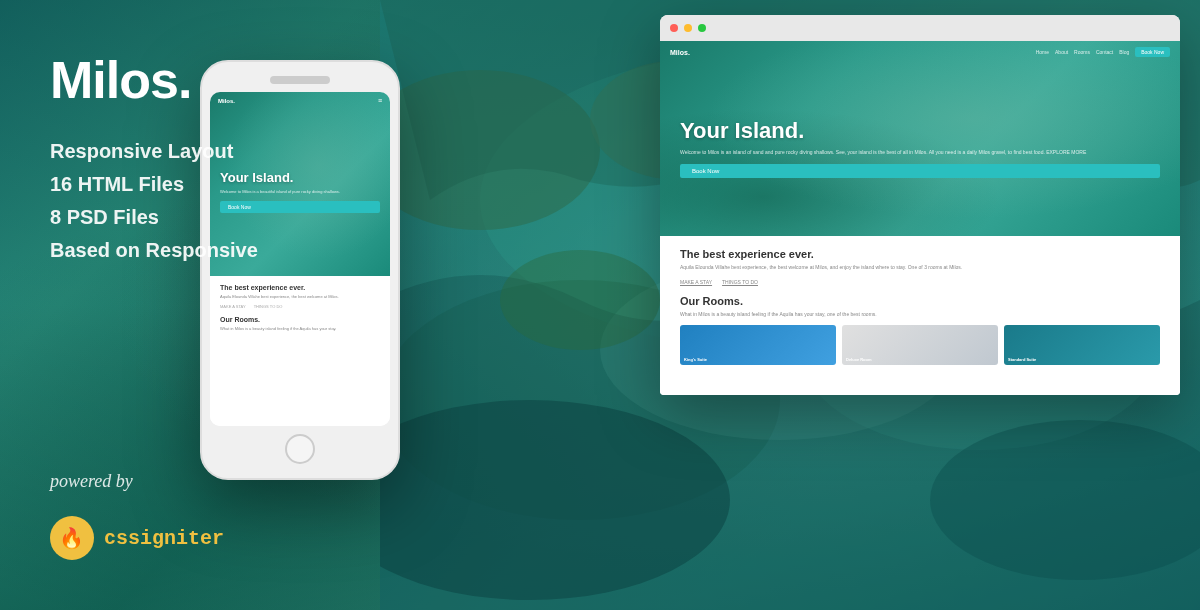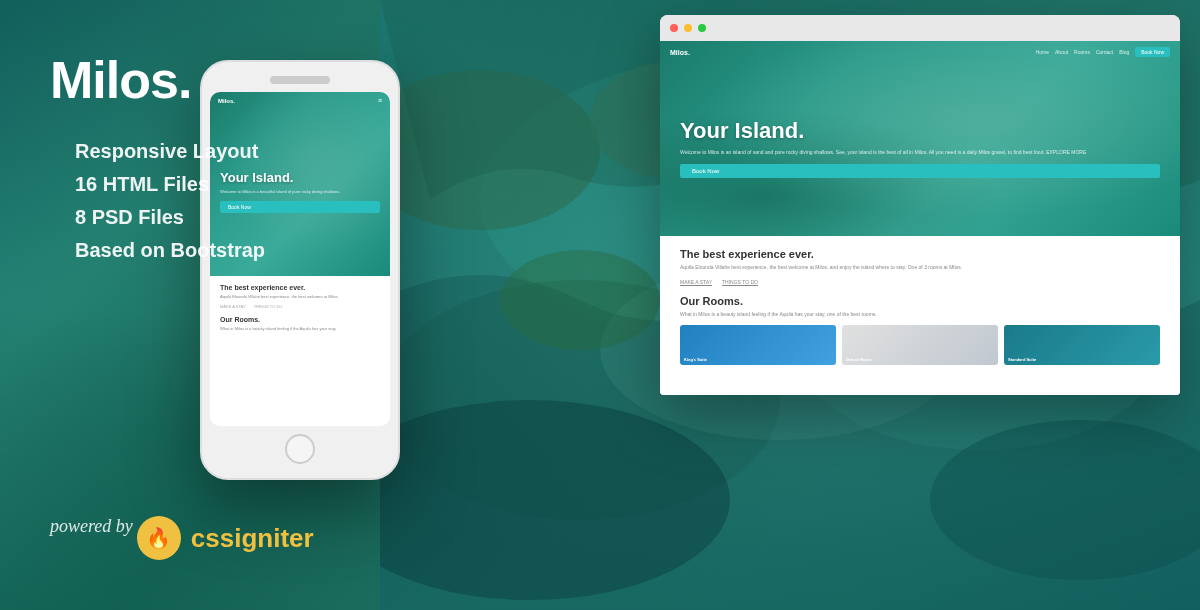--- a/index.html
+++ b/index.html
@@ -66,27 +66,26 @@
       list-style: none;
       margin-bottom: 40px;
     }
 
     .features-list li {
       font-size: 20px;
       font-weight: 600;
       color: #ffffff;
       margin-bottom: 10px;
       opacity: 0.92;
-      margin-left: 25px;
     }
 
     .powered-by {
       display: flex;
-      flex-direction: row;
-      gap: 4px;
+      flex-direction: column;
+      gap: 24px;
     }
 
     .powered-by-text {
       font-size: 18px;
       color: rgba(255,255,255,0.85);
       font-style: italic;
       font-family: cursive;
     }
 
     .cssigniter-badge {
@@ -110,23 +109,24 @@
       overflow: hidden;
       flex-shrink: 0;
     }
 
     .cssigniter-icon::before {
       content: '🔥';
       font-size: 20px;
     }
 
     .cssigniter-name {
-      font-size: 26px;
+      font-size: 20px;
       font-weight: 700;
       color: #ffffff;
+      font-family: Liberation Mono, monospace;
     }
 
     .cssigniter-name span {
       color: #f0c040;
     }
 
     
     .desktop-mockup {
       position: absolute;
       right: 20px;
@@ -543,21 +543,21 @@
 </div>
 
 <div class="left-panel">
   <div>
     <h1 class="brand-title">Milos.</h1>
 
     <ul class="features-list">
       <li>Responsive Layout</li>
       <li>16 HTML Files</li>
       <li>8 PSD Files</li>
-      <li>Based on Bootstrap</li>
+      <li>Based on Responsive</li>
     </ul>
   </div>
 
   <div class="powered-by">
     <span class="powered-by-text">powered by</span>
     <div class="cssigniter-badge">
       <div class="cssigniter-icon"></div>
       <span class="cssigniter-name">
         <span>css</span><span>igniter</span>
       </span>

